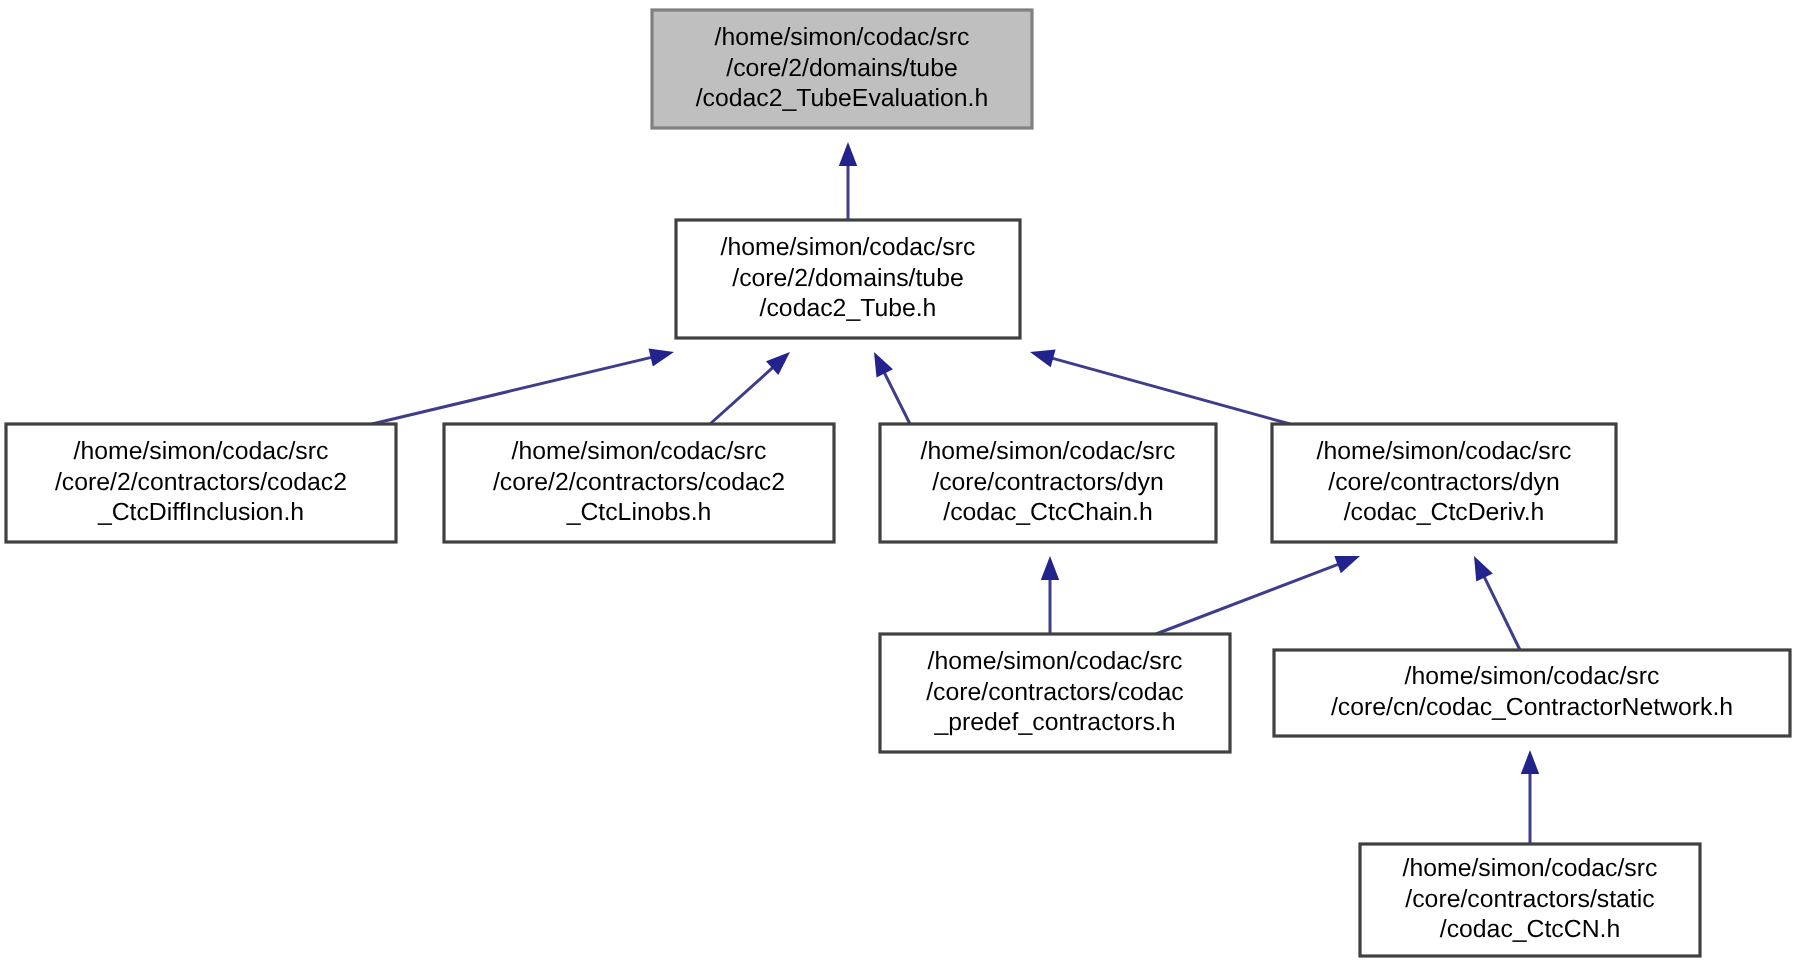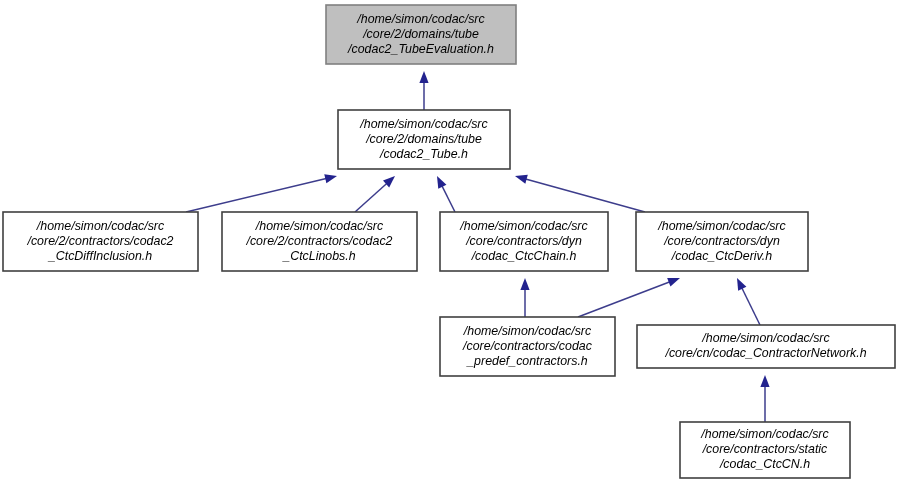--- a/index.html
+++ b/index.html
@@ -11,21 +11,20 @@
     width: 900px;
     height: 483px;
     font-family: "Liberation Sans", sans-serif;
     overflow: hidden;
   }
   #graph-root {
     position: relative;
     width: 900px;
     height: 483px;
     background: #ffffff;
-    font-style: italic;
   }
   svg#dep-graph {
     display: block;
     width: 900px;
     height: 483px;
   }
   .node-box {
     fill: #ffffff;
     stroke: #404040;
     stroke-width: 1.6;

